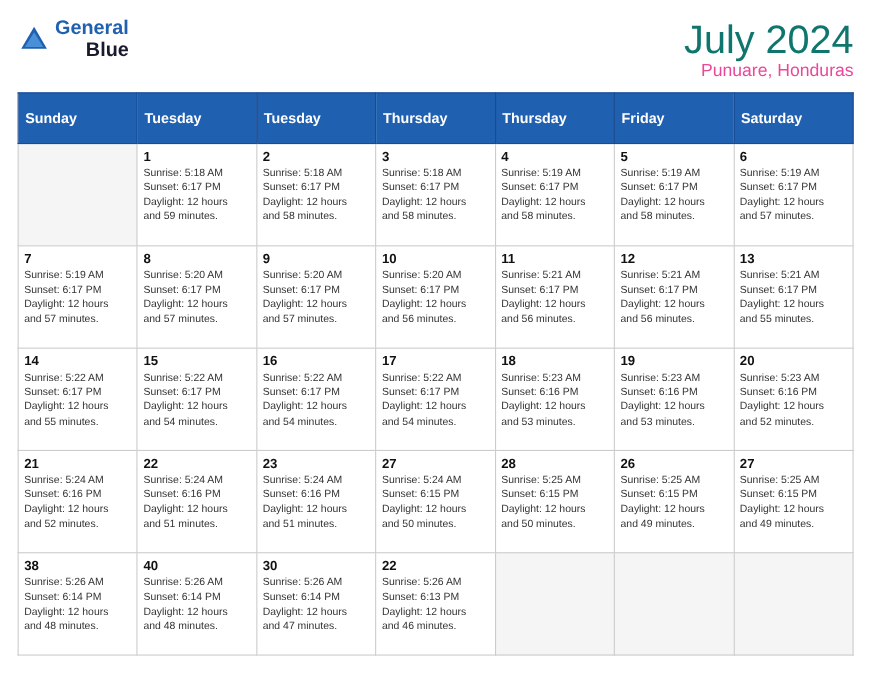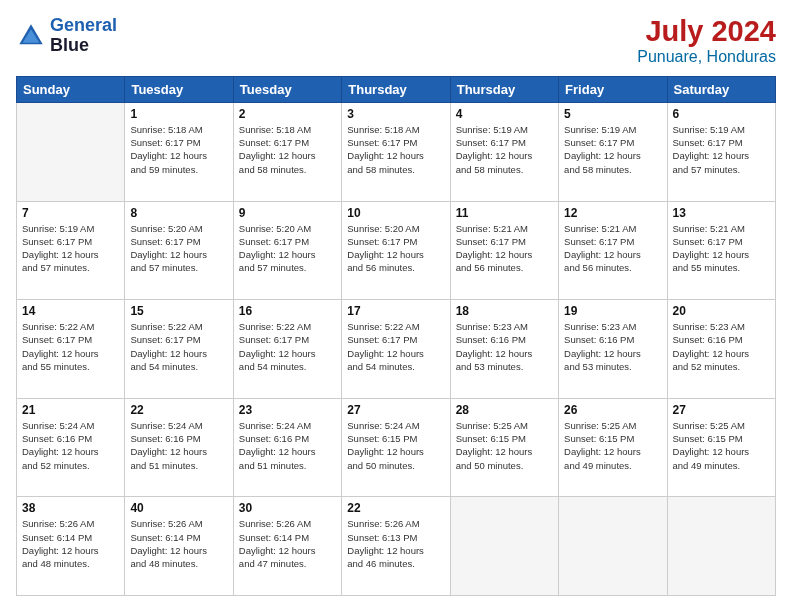--- a/index.html
+++ b/index.html
@@ -20,59 +20,60 @@
     .header {
       display: flex;
       justify-content: space-between;
       align-items: flex-start;
       margin-bottom: 10px;
     }
     .logo {
       display: flex;
       align-items: center;
       gap: 4px;
+      text-align: right;
     }
     .logo-text {
       font-size: 18px;
       font-weight: bold;
       color: #1a1a2e;
       line-height: 1.1;
     }
     .logo-text span {
       color: #2060b0;
     }
     .logo-icon {
       width: 30px;
       height: 30px;
     }
     .title-block {
       text-align: right;
     }
     .month-year {
-      font-size: 29px;
-      font-weight: bold;
-      color: #b91c1c;
+      font-size: 36px;
+      font-weight: normal;
+      color: #0f766e;
       line-height: 1.1;
     }
     .location {
       font-size: 16px;
-      color: #0369a1;
+      color: #ec4899;
     }
     .calendar {
       flex: 1;
       border: 1px solid #ccc;
       border-collapse: collapse;
       width: 100%;
       table-layout: fixed;
     }
     .calendar th {
       background: #2060b0;
       color: #fff;
       text-align: left;
-      padding: 5px 6px;
+      padding: 15px 6px;
       font-size: 13px;
       border: 1px solid #1a4a90;
     }
     .calendar td {
       border: 1px solid #ccc;
       vertical-align: top;
       padding: 4px 5px;
       font-size: 10px;
       color: #333;
       background: #fff;

